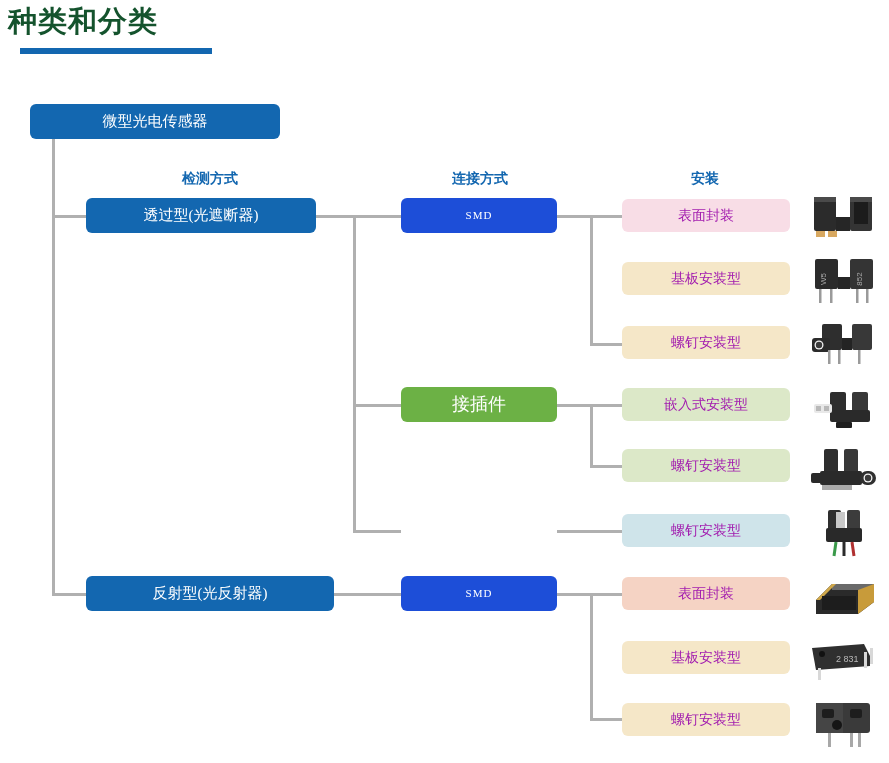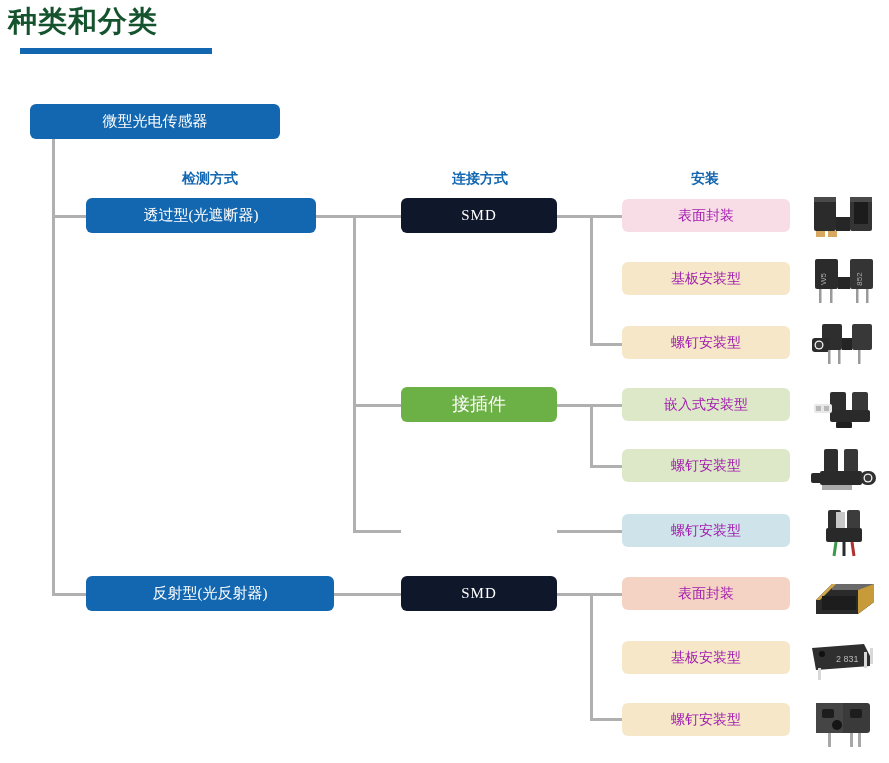--- a/index.html
+++ b/index.html
@@ -69,23 +69,23 @@
     background: #1367b0;
     color: #ffffff;
     font-size: 15px;
   }
   .node.lv1 {
     background: #1367b0;
     color: #ffffff;
     font-size: 15px;
   }
   .node.smd {
-    background: #0f172a;
-    color: #ffffff;
-    font-size: 15px;
+    background: #1d4ed8;
+    color: #ffffff;
+    font-size: 11px;
     letter-spacing: 1px;
   }
   .node.connector-green {
     background: #6cb145;
     color: #ffffff;
     font-size: 18px;
   }
   .node.cable-teal {
     background: #06a5ad;
     color: #ffffff;

